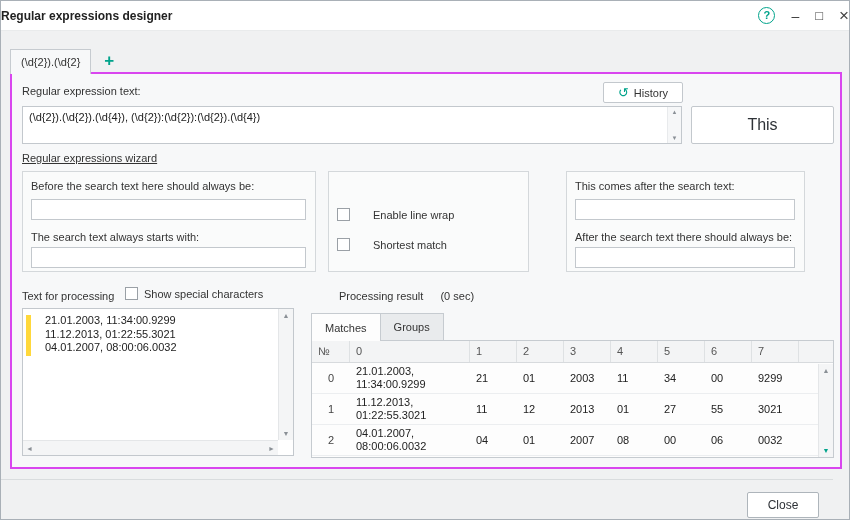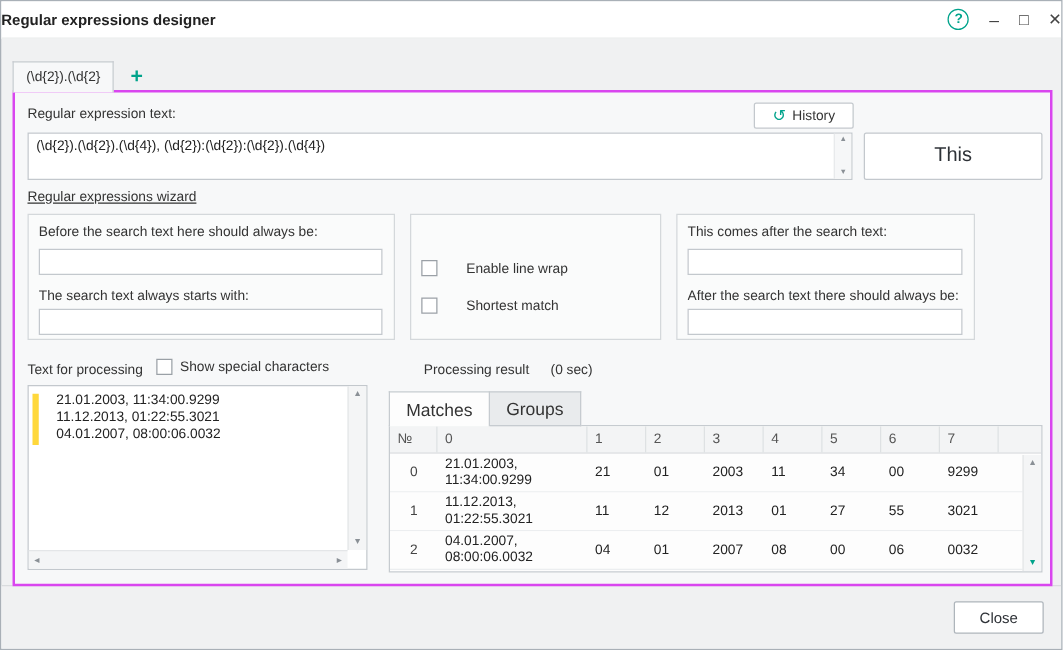--- a/index.html
+++ b/index.html
@@ -73,21 +73,21 @@
     display:flex; align-items:center; justify-content:center;
     font-size:16px; color:#2e3237; cursor:default;
   }
 
   .wizard-link { position:absolute; left:10px; top:78px; font-size:11px; color:#333; text-decoration:underline; cursor:pointer; }
 
   
   .gbox { position:absolute; top:97px; height:101px; background:#fafbfb; border:1px solid #d4d8db; }
   .gbox1 { left:10px;  width:294px; }
   .gbox2 { left:316px; width:201px; }
-  .gbox3 { left:529px; width:239px; }
+  .gbox3 { left:554px; width:239px; }
   .glabel { position:absolute; left:8px; top:8px; right:4px; font-size:11px; color:#333; white-space:nowrap; overflow:hidden; }
   .glabel.second { top:59px; }
   .ginput {
     position:absolute; left:8px; top:27px; width:calc(100% - 17px); height:21px;
     background:#fff; border:1px solid #c3c8cd; font-family:"Liberation Sans",sans-serif; font-size:11px; padding:0 4px;
   }
   .ginput.second { top:75px; }
   .check-row { position:absolute; left:8px; display:flex; align-items:center; gap:23px; font-size:11px; color:#333; cursor:default; }
   .check-row.first { top:36px; }
   .check-row.second2 { top:66px; }
@@ -117,21 +117,21 @@
   .s-arrow { font-size:7px; color:#8a9096; line-height:7px; }
   .s-arrow.teal { color:#00a38b; }
 
   
   .result-label { position:absolute; left:299px; top:216px; font-size:11px; color:#333;padding-left:28px; }
   .result-time { margin-left:14px; }
 
   .rtabs { position:absolute; left:299px; top:238px; height:29px; display:flex; z-index:2; }
   .rtab {
     height:28px; padding:1px 13px; display:flex; align-items:center;
-    font-size:14px; color:#333; border:1px solid #c6cbd0; background:#e9ebed;
+    font-size:11px; color:#333; border:1px solid #c6cbd0; background:#e9ebed;
     position:relative; top:1px; cursor:default;
   }
   .rtab.active { background:#fdfdfd; border-bottom:none; }
   .rtab + .rtab { border-left:none; }
 
   .rtable {
     position:absolute; left:299px; top:266px; width:523px; height:118px;
     background:#fdfdfd; border:1px solid #c6cbd0; overflow:hidden;
   }
   .thead { display:flex; height:22px; background:#f3f4f5; border-bottom:1px solid #d7dadd; }
@@ -148,21 +148,21 @@
   .col1 { width:120px; }
   .col2,.col3,.col4,.col5,.col6,.col7,.col8 { width:47px; }
   .tvscroll {
     position:absolute; top:23px; bottom:0; right:0; width:15px;
     background:#f4f5f6; border-left:1px solid #e4e6e8;
     display:flex; flex-direction:column; justify-content:space-between; align-items:center; padding:3px 0;
   }
 
   
   .footer {
-    position:absolute; left:0; right:0; bottom:0; height:51px;
+    position:absolute; left:0; right:16px; bottom:0; height:40px;
     background:#f0f1f2; border-top:1px solid #d9dcde;
   }
   .close-btn {
     position:absolute; right:14px; top:12px; width:72px; height:26px;
     background:#fff; border:1px solid #aeb5bb; border-radius:2px;
     display:flex; align-items:center; justify-content:center;
     font-size:12px; color:#2e3237; cursor:default;
   }
 </style>
 </head>

